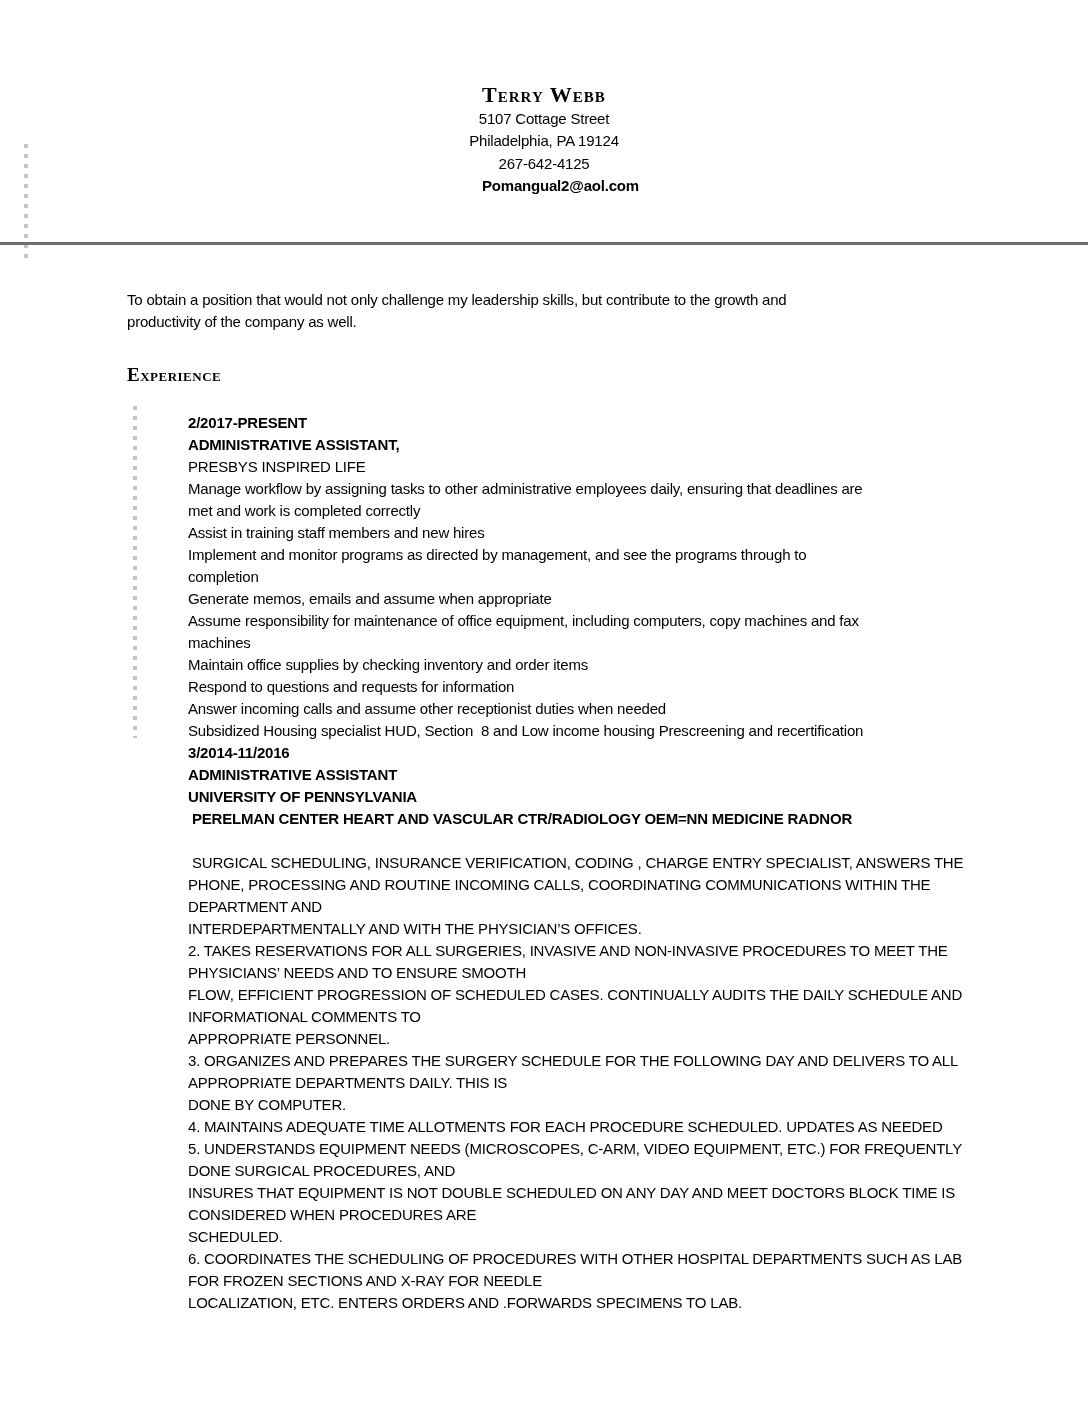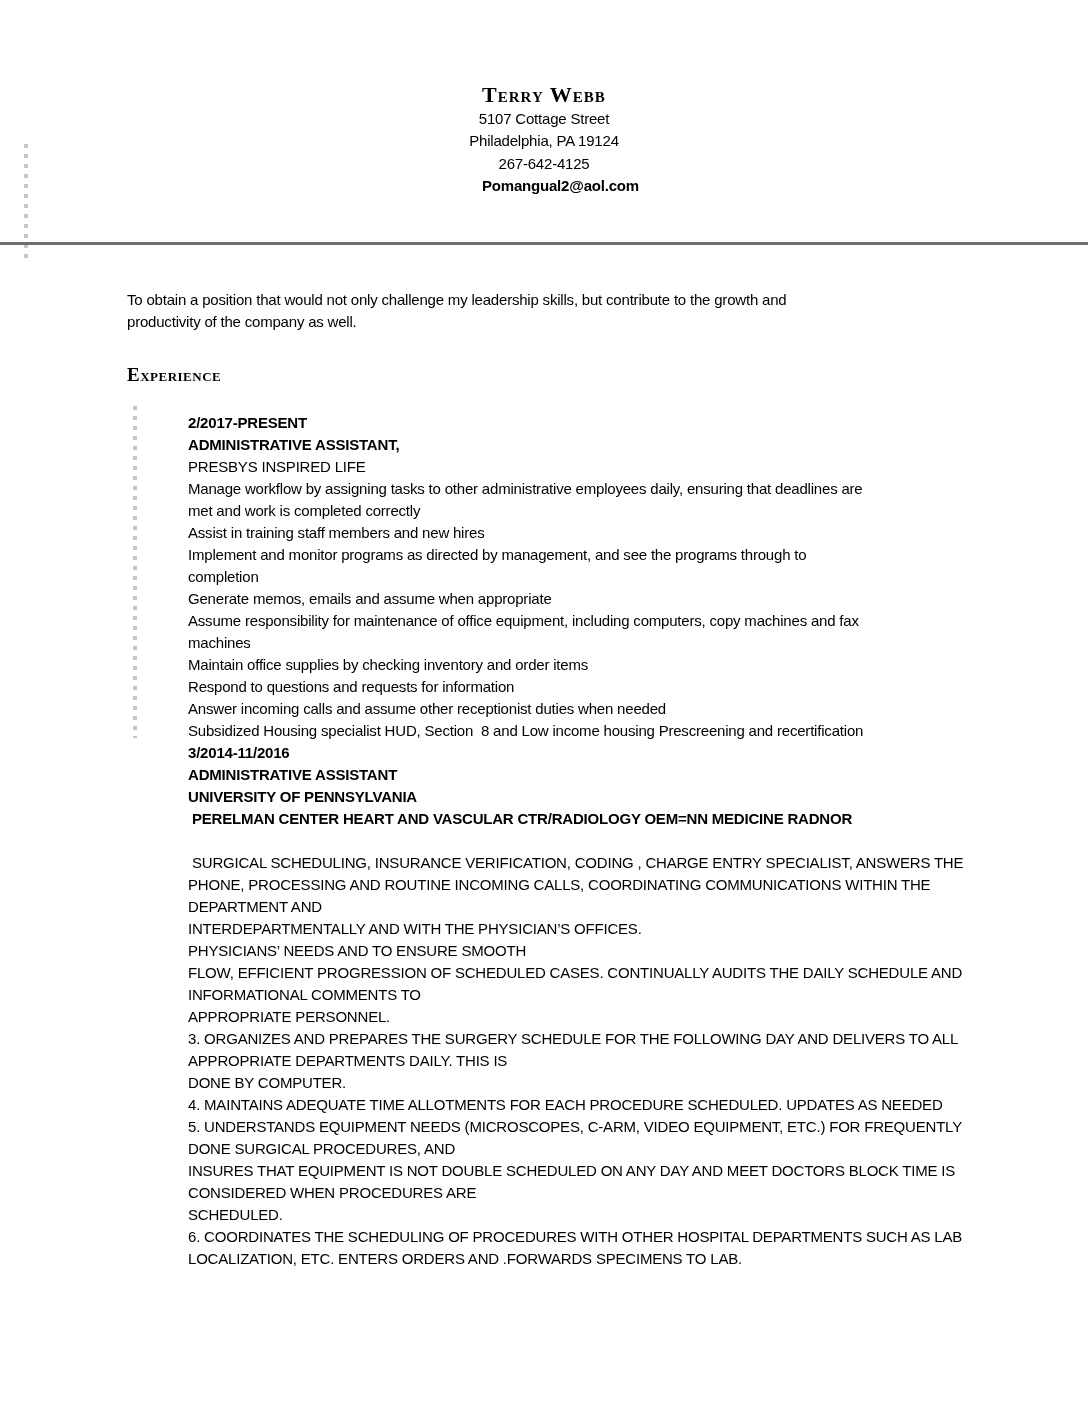--- a/index.html
+++ b/index.html
@@ -128,31 +128,33 @@
     <div class="line bold">3/2014-11/2016</div>
     <div class="line bold">ADMINISTRATIVE ASSISTANT</div>
     <div class="line bold">UNIVERSITY OF PENNSYLVANIA</div>
     <div class="line bold"> PERELMAN CENTER HEART AND VASCULAR CTR/RADIOLOGY OEM=NN MEDICINE RADNOR</div>
     <div class="line blank"></div>
     <div>
         <div class="line"> SURGICAL SCHEDULING, INSURANCE VERIFICATION, CODING , CHARGE ENTRY SPECIALIST, ANSWERS THE</div>
         <div class="line">PHONE, PROCESSING AND ROUTINE INCOMING CALLS, COORDINATING COMMUNICATIONS WITHIN THE</div>
         <div class="line">DEPARTMENT AND</div>
         <div class="line">INTERDEPARTMENTALLY AND WITH THE PHYSICIAN’S OFFICES.</div>
+        <div class="line">2. TAKES RESERVATIONS FOR ALL SURGERIES, INVASIVE AND NON-INVASIVE PROCEDURES TO MEET THE</div>
         <div class="line">PHYSICIANS’ NEEDS AND TO ENSURE SMOOTH</div>
         <div class="line">FLOW, EFFICIENT PROGRESSION OF SCHEDULED CASES. CONTINUALLY AUDITS THE DAILY SCHEDULE AND</div>
         <div class="line">INFORMATIONAL COMMENTS TO</div>
         <div class="line">APPROPRIATE PERSONNEL.</div>
         <div class="line">3. ORGANIZES AND PREPARES THE SURGERY SCHEDULE FOR THE FOLLOWING DAY AND DELIVERS TO ALL</div>
         <div class="line">APPROPRIATE DEPARTMENTS DAILY. THIS IS</div>
         <div class="line">DONE BY COMPUTER.</div>
         <div class="line">4. MAINTAINS ADEQUATE TIME ALLOTMENTS FOR EACH PROCEDURE SCHEDULED. UPDATES AS NEEDED</div>
         <div class="line">5. UNDERSTANDS EQUIPMENT NEEDS (MICROSCOPES, C-ARM, VIDEO EQUIPMENT, ETC.) FOR FREQUENTLY</div>
         <div class="line">DONE SURGICAL PROCEDURES, AND</div>
         <div class="line">INSURES THAT EQUIPMENT IS NOT DOUBLE SCHEDULED ON ANY DAY AND MEET DOCTORS BLOCK TIME IS</div>
         <div class="line">CONSIDERED WHEN PROCEDURES ARE</div>
         <div class="line">SCHEDULED.</div>
         <div class="line">6. COORDINATES THE SCHEDULING OF PROCEDURES WITH OTHER HOSPITAL DEPARTMENTS SUCH AS LAB</div>
+        <div class="line">FOR FROZEN SECTIONS AND X-RAY FOR NEEDLE</div>
         <div class="line">LOCALIZATION, ETC. ENTERS ORDERS AND .FORWARDS SPECIMENS TO LAB.</div>
       </div>
   </div>
 
 </div>
 
 </body></html>

